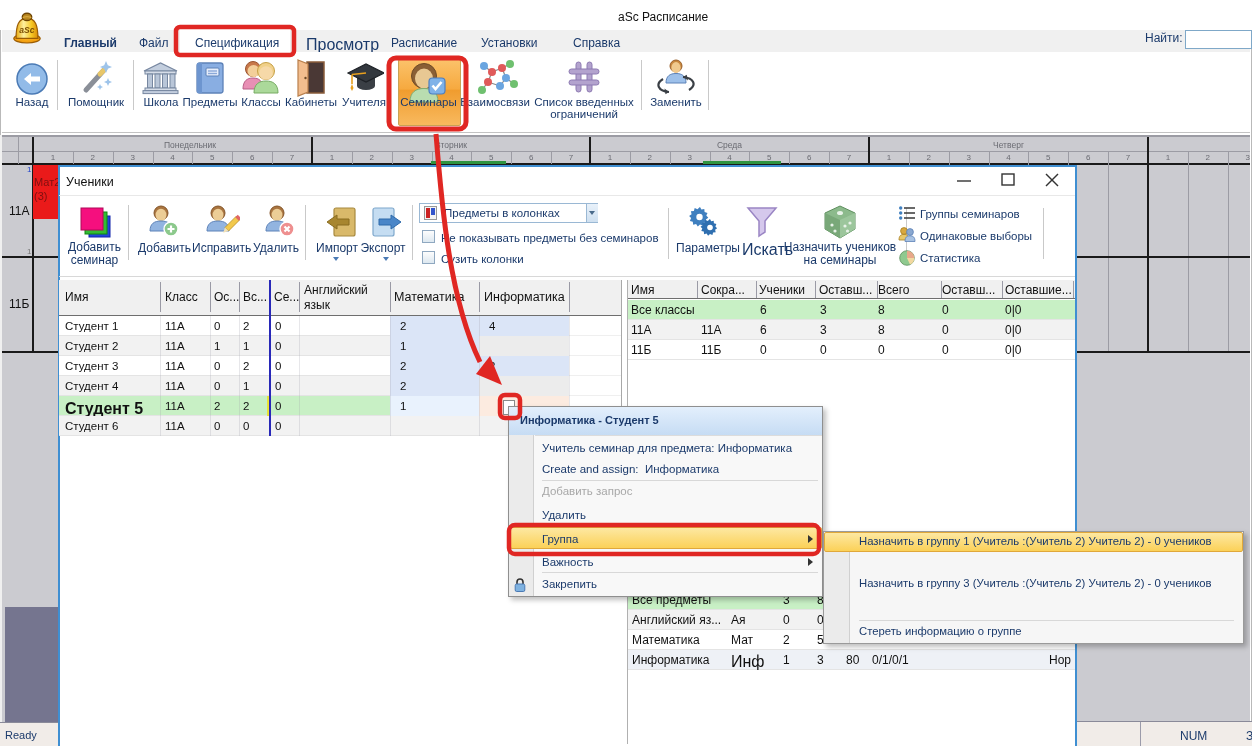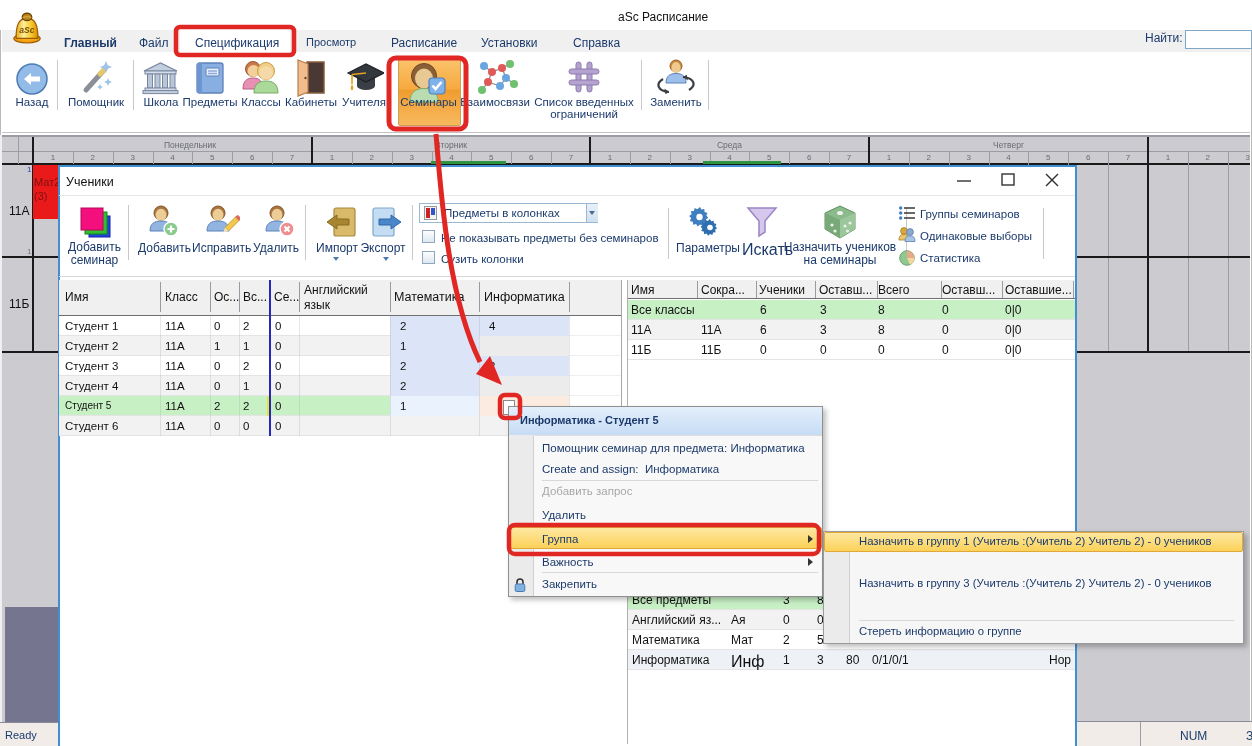--- a/index.html
+++ b/index.html
@@ -36,21 +36,21 @@
   <ellipse cx="16.5" cy="4.8" rx="5.2" ry="4" fill="#b8871f" stroke="#6e4403" stroke-width="1.5"></ellipse>
   <path d="M12 6 C13 4 20 4 21 6" stroke="#d9a93f" stroke-width="1.5" fill="none"></path>
   <text x="16.5" y="23" font-size="9.5" font-weight="bold" fill="#7c4f05" text-anchor="middle" font-style="italic">aSc</text>
 </svg>
 
 <div class="a" style="left:2px;top:30px;width:1248px;height:22px;background:#f0f0f0;"></div>
 <div class="a" style="left:180px;top:29px;width:110px;height:23px;background:#ffffff;"></div>
 <div class="a navy" style="left:64px;top:36px;font-size:12px;font-weight:bold;">Главный</div>
 <div class="a navy" style="left:139px;top:36px;font-size:12px;">Файл</div>
 <div class="a navy" style="left:195px;top:36px;font-size:12px;">Спецификация</div>
-<div class="a navy" style="left:306px;top:36px;font-size:11px;">Просмотр</div>
+<div class="a navy" style="left:306px;top:36px;font-size:16px;">Просмотр</div>
 <div class="a navy" style="left:391px;top:36px;font-size:12px;">Расписание</div>
 <div class="a navy" style="left:481px;top:36px;font-size:12px;">Установки</div>
 <div class="a navy" style="left:573px;top:36px;font-size:12px;">Справка</div>
 <div class="a navy" style="left:1145px;top:31px;font-size:12px;">Найти:</div>
 <div class="a" style="left:1185px;top:30px;width:67px;height:19px;background:#fff;border:1px solid #7fa8c8;box-sizing:border-box;"></div>
 
 <div class="a" style="left:2px;top:52px;width:1248px;height:81px;background:#ffffff;border-bottom:1px solid #c3c3c3;box-sizing:border-box;"></div>
 <div class="sep" style="left:57px;top:60px;height:50px;"></div>
 <div class="sep" style="left:133px;top:60px;height:50px;"></div>
 <div class="sep" style="left:641px;top:60px;height:50px;"></div>
@@ -488,21 +488,21 @@
       <div class="a" style="left:65px;top:380px;font-size:11.5px;color:#111;">Студент 4</div>
       <div class="a" style="left:165px;top:380px;font-size:11.5px;color:#111;">11А</div>
       <div class="a" style="left:214px;top:380px;font-size:11.5px;color:#111;">0</div>
       <div class="a" style="left:243px;top:380px;font-size:11.5px;color:#111;">1</div>
       <div class="a" style="left:275px;top:380px;font-size:11.5px;color:#111;">0</div>
       <div class="a" style="left:400px;top:380px;font-size:11.5px;color:#111;">2</div>
       <div class="a" style="left:59px;top:396px;width:510px;height:20px;background:#c8f0c5;border-bottom:1px solid #e4e4e4;box-sizing:border-box;"></div>
       <div class="a" style="left:569px;top:396px;width:52px;height:20px;background:#ffffff;border-bottom:1px solid #efefef;box-sizing:border-box;"></div>
       <div class="a" style="left:390px;top:396px;width:89px;height:20px;background:#e9f2fd;"></div>
       <div class="a" style="left:479px;top:396px;width:90px;height:20px;background:#fcebe0;"></div>
-      <div class="a" style="left:65px;top:400px;font-size:10px;color:#111;">Студент 5</div>
+      <div class="a" style="left:65px;top:400px;font-size:16px;color:#111;font-weight:bold;">Студент 5</div>
       <div class="a" style="left:165px;top:400px;font-size:11.5px;color:#111;">11А</div>
       <div class="a" style="left:214px;top:400px;font-size:11.5px;color:#111;">2</div>
       <div class="a" style="left:243px;top:400px;font-size:11.5px;color:#111;">2</div>
       <div class="a" style="left:275px;top:400px;font-size:11.5px;color:#111;">0</div>
       <div class="a" style="left:400px;top:400px;font-size:11.5px;color:#111;">1</div>
       <div class="a" style="left:59px;top:416px;width:510px;height:20px;background:#f2f2f2;border-bottom:1px solid #e4e4e4;box-sizing:border-box;"></div>
       <div class="a" style="left:569px;top:416px;width:52px;height:20px;background:#ffffff;border-bottom:1px solid #efefef;box-sizing:border-box;"></div>
       <div class="a" style="left:65px;top:420px;font-size:11.5px;color:#111;">Студент 6</div>
       <div class="a" style="left:165px;top:420px;font-size:11.5px;color:#111;">11А</div>
       <div class="a" style="left:214px;top:420px;font-size:11.5px;color:#111;">0</div>
@@ -591,21 +591,21 @@
       <div class="a" style="left:846px;top:653px;font-size:12px;color:#111;">80</div>
       <div class="a" style="left:872px;top:653px;font-size:12px;color:#111;">0/1/0/1</div>
       <div class="a" style="left:1049px;top:653px;font-size:12px;color:#111;">Нор</div>
     </div>
 
 <div class="a" style="left:508px;top:406px;width:315px;height:191px;background:#f8f8f8;border:1px solid #8f8f8f;box-sizing:border-box;box-shadow:3px 3px 5px rgba(0,0,0,0.25);"></div>
 <div class="a" style="left:509px;top:407px;width:313px;height:28px;background:linear-gradient(#e3effc,#c6dcf4);"></div>
 <div class="a" style="left:520px;top:414px;font-size:11px;font-weight:bold;color:#1b3a6b;">Информатика - Студент 5</div>
 <div class="a" style="left:509px;top:435px;width:25px;height:161px;background:#ebebeb;border-right:1px solid #d0d0d0;box-sizing:border-box;"></div>
 <div class="a" style="left:535px;top:435px;width:287px;height:1px;background:#dcdcdc;"></div>
-<div class="a navy" style="left:542px;top:442px;font-size:11.5px;">Помощник семинар для предмета: Информатика</div>
+<div class="a navy" style="left:542px;top:442px;font-size:11.5px;">Учитель семинар для предмета: Информатика</div>
 <div class="a navy" style="left:542px;top:463px;font-size:11.5px;">Create and assign:&nbsp; Информатика</div>
 <div class="a" style="left:542px;top:480px;width:276px;height:1px;background:#d8d8d8;"></div>
 <div class="a" style="left:542px;top:485px;font-size:11.5px;color:#a8a8a8;">Добавить запрос</div>
 <div class="a navy" style="left:542px;top:509px;font-size:11.5px;">Удалить</div>
 <div class="a" style="left:510px;top:527px;width:312px;height:22px;background:linear-gradient(#fde8a2,#fbd158);border:1px solid #e0a83a;border-radius:2px;box-sizing:border-box;"></div>
 <div class="a navy" style="left:542px;top:533px;font-size:11.5px;">Группа</div>
 <div class="a" style="left:808px;top:535px;width:0;height:0;border:4px solid transparent;border-left:5px solid #333;"></div>
 <div class="a navy" style="left:542px;top:556px;font-size:11.5px;">Важность</div>
 <div class="a" style="left:808px;top:558px;width:0;height:0;border:4px solid transparent;border-left:5px solid #333;"></div>
 <div class="a" style="left:542px;top:572px;width:276px;height:1px;background:#d8d8d8;"></div>

